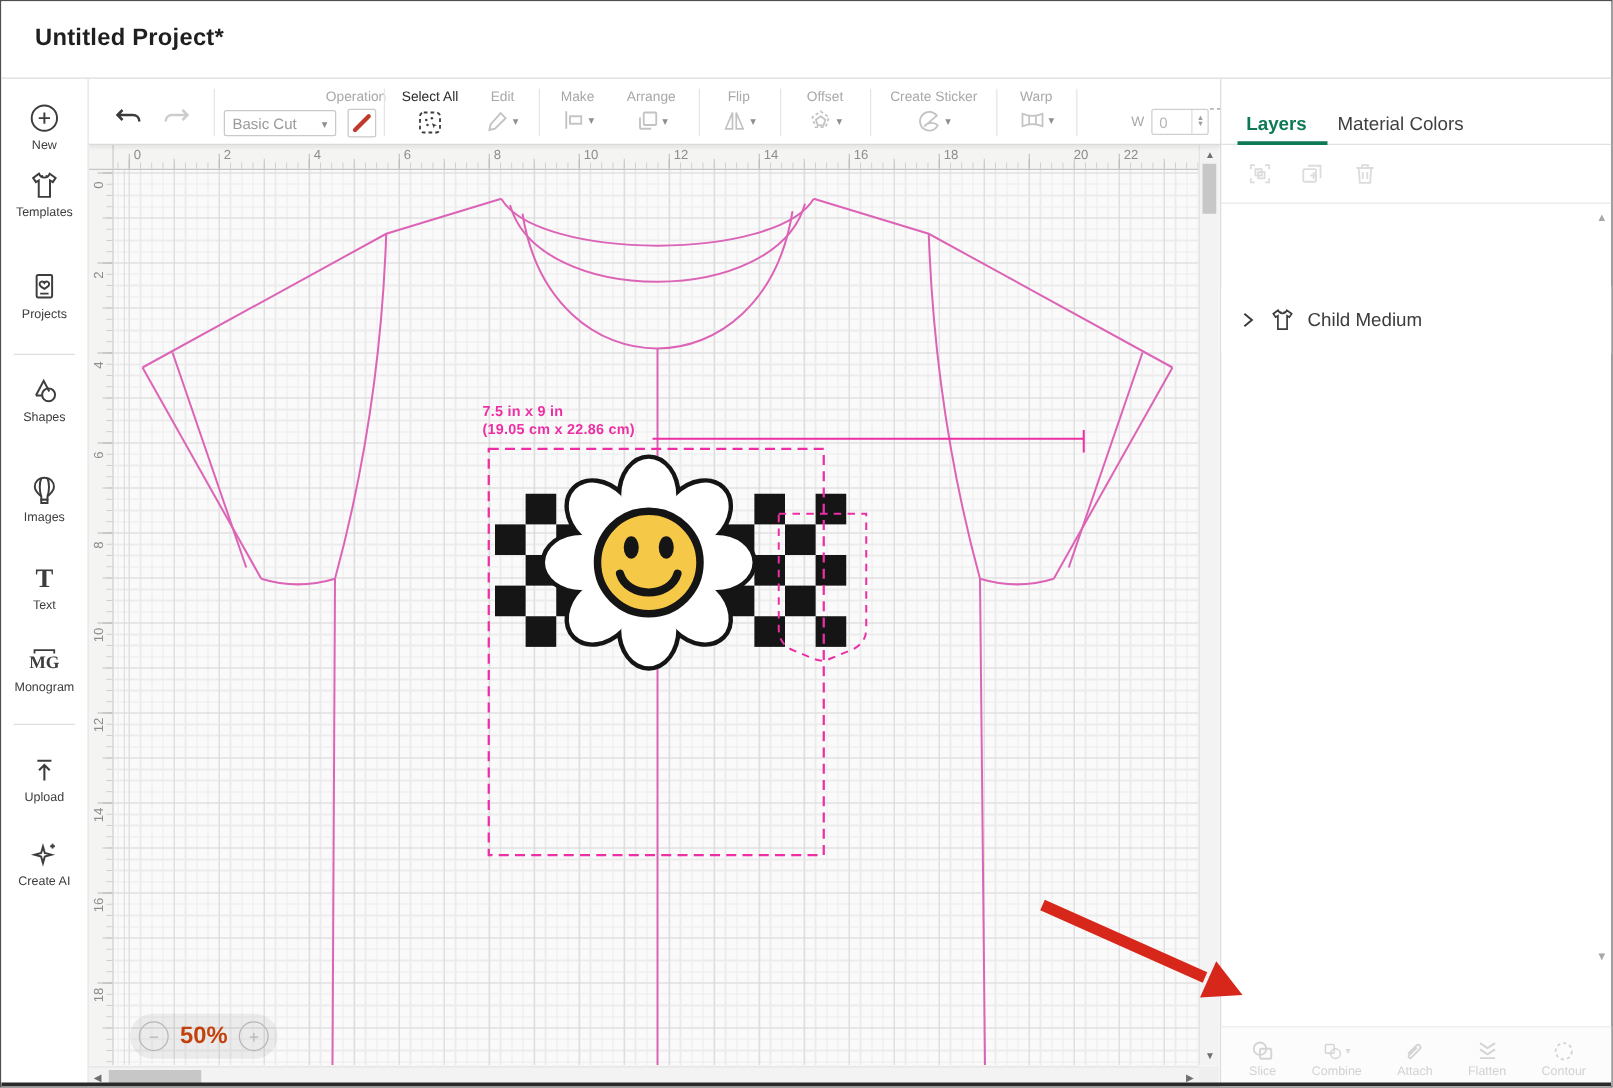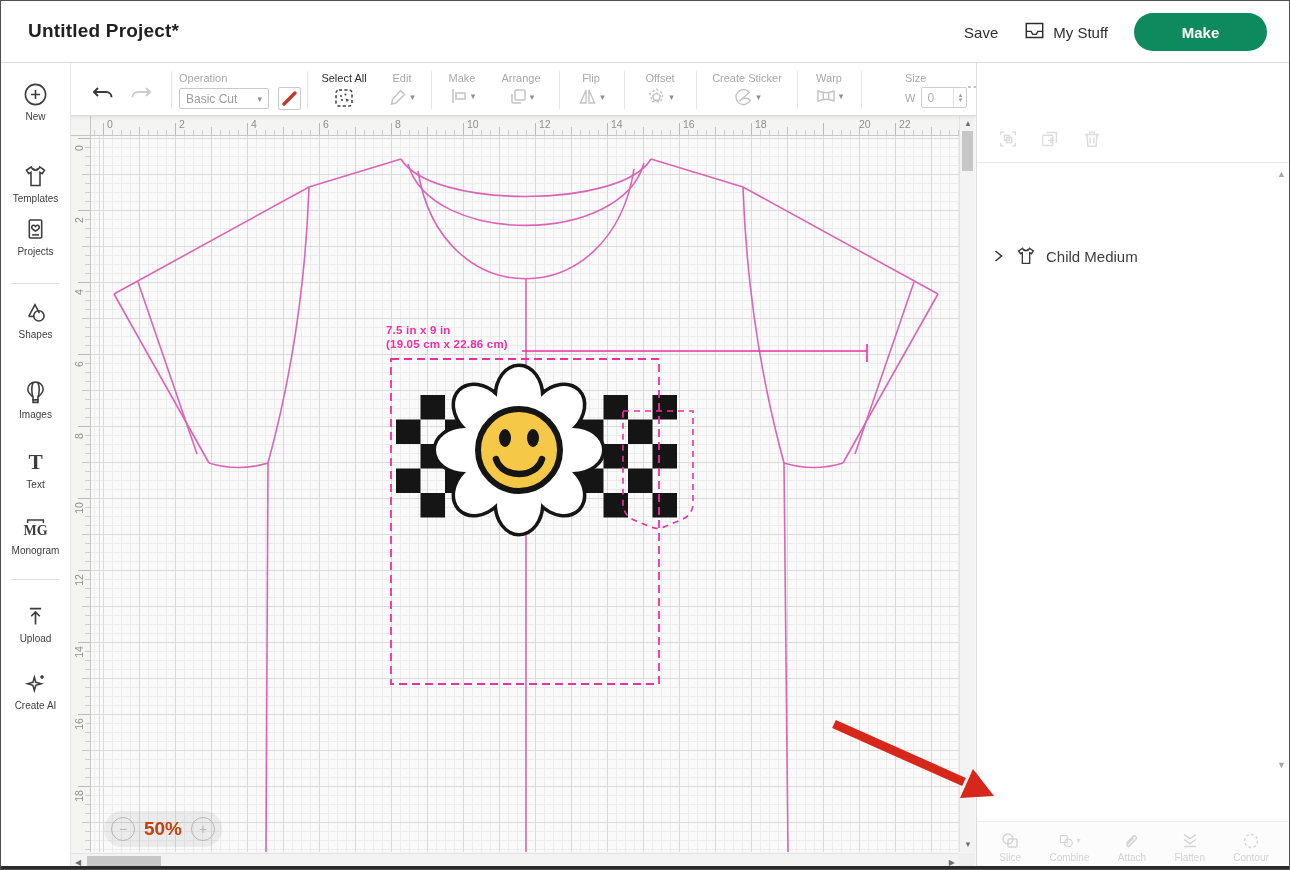--- a/index.html
+++ b/index.html
@@ -21,21 +21,21 @@
   .side-item .si-icon{width:27px;height:27px;display:block}
   .side-item .si-label{margin-top:3px;font-size:10px;color:#3d3d3d}
   .side-div{position:absolute;left:10px;width:49px;border-top:1px solid #dedede}
 
   
   .toolbar{position:absolute;left:70px;top:62px;width:905px;height:53px;background:#fff;border-bottom:1px solid #dadada;box-shadow:0 2px 3px rgba(0,0,0,.06);z-index:20}
   .tb-divider{position:absolute;top:8px;height:38px;border-left:1px solid #e5e5e5}
   .tgroup{position:absolute;top:0;height:53px}
   .tlabel{position:absolute;top:9px;width:100%;text-align:center;font-size:11px;color:#a8a8a8;white-space:nowrap}
   .tlabel.dark{color:#2c2c2c}
-  .tlabel.left{text-align:left}
+  .tlabel.left{text-align:right}
   .trow{position:absolute;top:24px;width:100%;display:flex;align-items:center;justify-content:center;gap:3px}
   .icon-btn{background:none;border:none;cursor:pointer;display:flex;align-items:center;gap:2px;padding:0}
   .caret{font-size:9px;color:#8f8f8f}
   .op-select{width:90px;height:21px;border:1px solid #c9c9c9;border-radius:2px;background:#fff;display:flex;align-items:center;justify-content:space-between;padding:0 6px;font-size:12px;color:#9a9a9a;cursor:pointer}
   .swatch{width:23px;height:23px;border:1px solid #c9c9c9;border-radius:2px;background:#fff;margin-left:6px;display:flex;align-items:center;justify-content:center;cursor:pointer}
   .num-input{width:46px;height:21px;border:1px solid #cfcfcf;border-radius:2px;background:#fff;display:flex;align-items:center;overflow:hidden}
   .num-input .nval{flex:1;font-size:12px;color:#b5b5b5;padding-left:5px}
   .stepper{width:13px;height:100%;border-left:1px solid #dedede;display:flex;flex-direction:column;align-items:center;justify-content:center;font-size:6px;color:#9e9e9e;line-height:5px;cursor:pointer}
   .wh-letter{font-size:11px;color:#a8a8a8;margin-right:3px}
 
@@ -108,43 +108,31 @@
 
   .overlay{position:absolute;left:0;top:0;width:1290px;height:870px;pointer-events:none;z-index:60}
 </style>
 </head>
 <body>
 
 <div class="app">
 
   <header class="topbar">
     <div class="title">Untitled Project*</div>
-    <div class="tb-right">
-      <button class="save-btn">Save</button>
-      <button class="mystuff">
-        <span>
-          <svg width="21" height="19" viewBox="0 0 24 22" fill="none" stroke="#2d2d2d" stroke-width="1.7">
-              <path d="M2.5 3 h19 v16 h-19 Z M2.5 12 h5.5 l2 3.5 h4 l2-3.5 h5.5"></path>
-            </svg>
-        </span>
-        <span>My Stuff</span>
-      </button>
-      <button class="make-btn">Make</button>
-    </div>
   </header>
 
   <nav class="sidebar">
     <div class="side-item" style="top:18px">
       <span class="si-icon"><svg viewBox="0 0 24 24" fill="none" stroke="#3d3d3d" stroke-width="1.4">
             <circle cx="12" cy="12" r="9"></circle>
             <path d="M12 8v8M8 12h8"></path>
           </svg></span>
       <span class="si-label">New</span>
     </div>
-    <div class="side-item" style="top:100px">
+    <div class="side-item" style="top:72px">
       <span class="si-icon"><svg viewBox="0 0 24 24" fill="none" stroke="#3d3d3d" stroke-width="1.4">
             <path d="M8.2 3.5 4 6.5l2 3 2-1.2V20h8V8.3l2 1.2 2-3-4.2-3C15 5.6 13.4 6.3 12 6.3S9 5.6 8.2 3.5Z"></path>
             <path d="M10.5 5.2h.01M13.5 5.2h.01" stroke-linecap="round"></path>
           </svg></span>
       <span class="si-label">Templates</span>
     </div>
     <div class="side-item" style="top:153px">
       <span class="si-icon"><svg viewBox="0 0 24 24" fill="none" stroke="#3d3d3d" stroke-width="1.4">
             <rect x="6.5" y="3.5" width="11" height="16" rx="1"></rect>
             <path d="M12 9.2c-1.1-1.8-3.4-.9-3.4.8 0 1.7 3.4 3.4 3.4 3.4s3.4-1.7 3.4-3.4c0-1.7-2.3-2.6-3.4-.8Z"></path>
@@ -490,20 +478,25 @@
     </div>
     <div class="hscroll">
       <span class="sc-arrow" style="left:4px;top:4px">◀</span>
       <div class="hthumb"></div>
       <span class="sc-arrow" style="right:4px;top:4px">▶</span>
     </div>
     <div class="sc-corner"></div>
   </div>
 
   <aside class="panel">
+    <div class="panel-tabs">
+      <button class="ptab active" style="left:20px">Layers</button>
+      <button class="ptab" style="left:93px">Material Colors</button>
+      <div class="ptab-underline"></div>
+    </div>
 
     <div class="layer-actions">
       <span class="la-icon"><svg viewBox="0 0 24 24" fill="none" stroke="#dcdcdc" stroke-width="1.6">
             <path d="M4 8V4.5H7.5M16.5 4.5H20V8M20 16v3.5h-3.5M7.5 19.5H4V16"></path>
             <rect x="8" y="8" width="5.5" height="5.5"></rect>
             <rect x="10.5" y="10.5" width="5.5" height="5.5"></rect>
           </svg></span>
       <span class="la-icon"><svg viewBox="0 0 24 24" fill="none" stroke="#dcdcdc" stroke-width="1.6">
             <rect x="4" y="8" width="11" height="11" rx="1"></rect>
             <path d="M8 5h11v11M13 10.5v6M10 13.5h6"></path>

